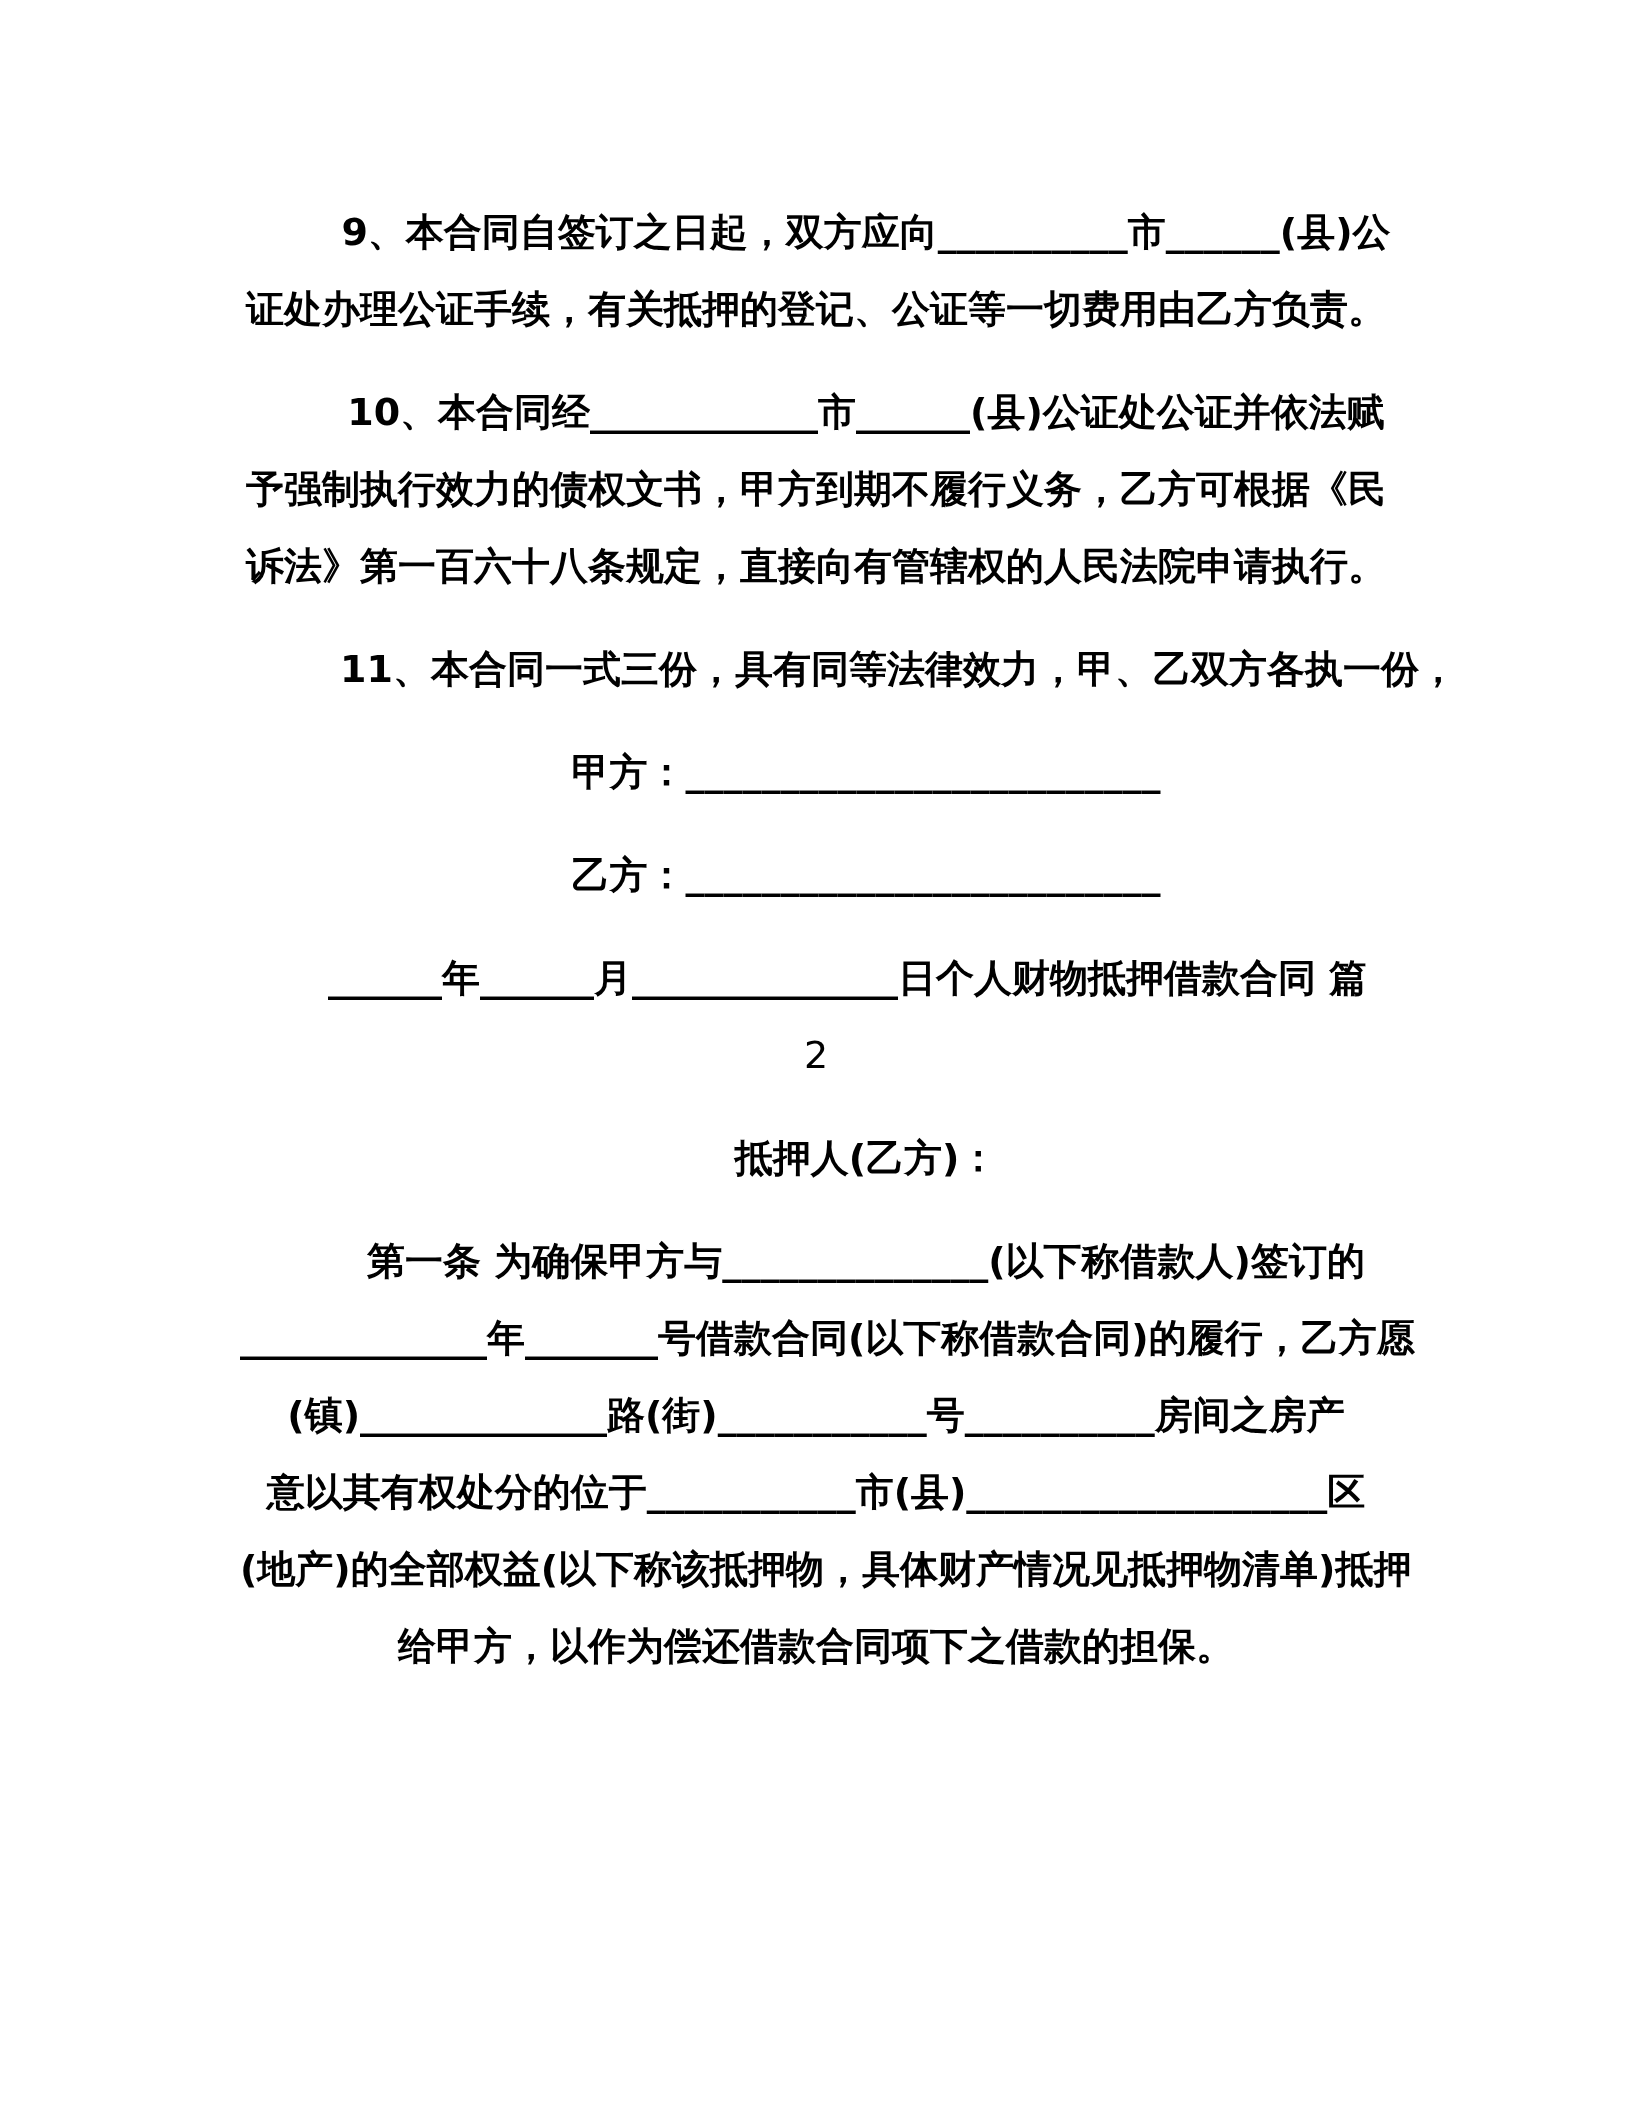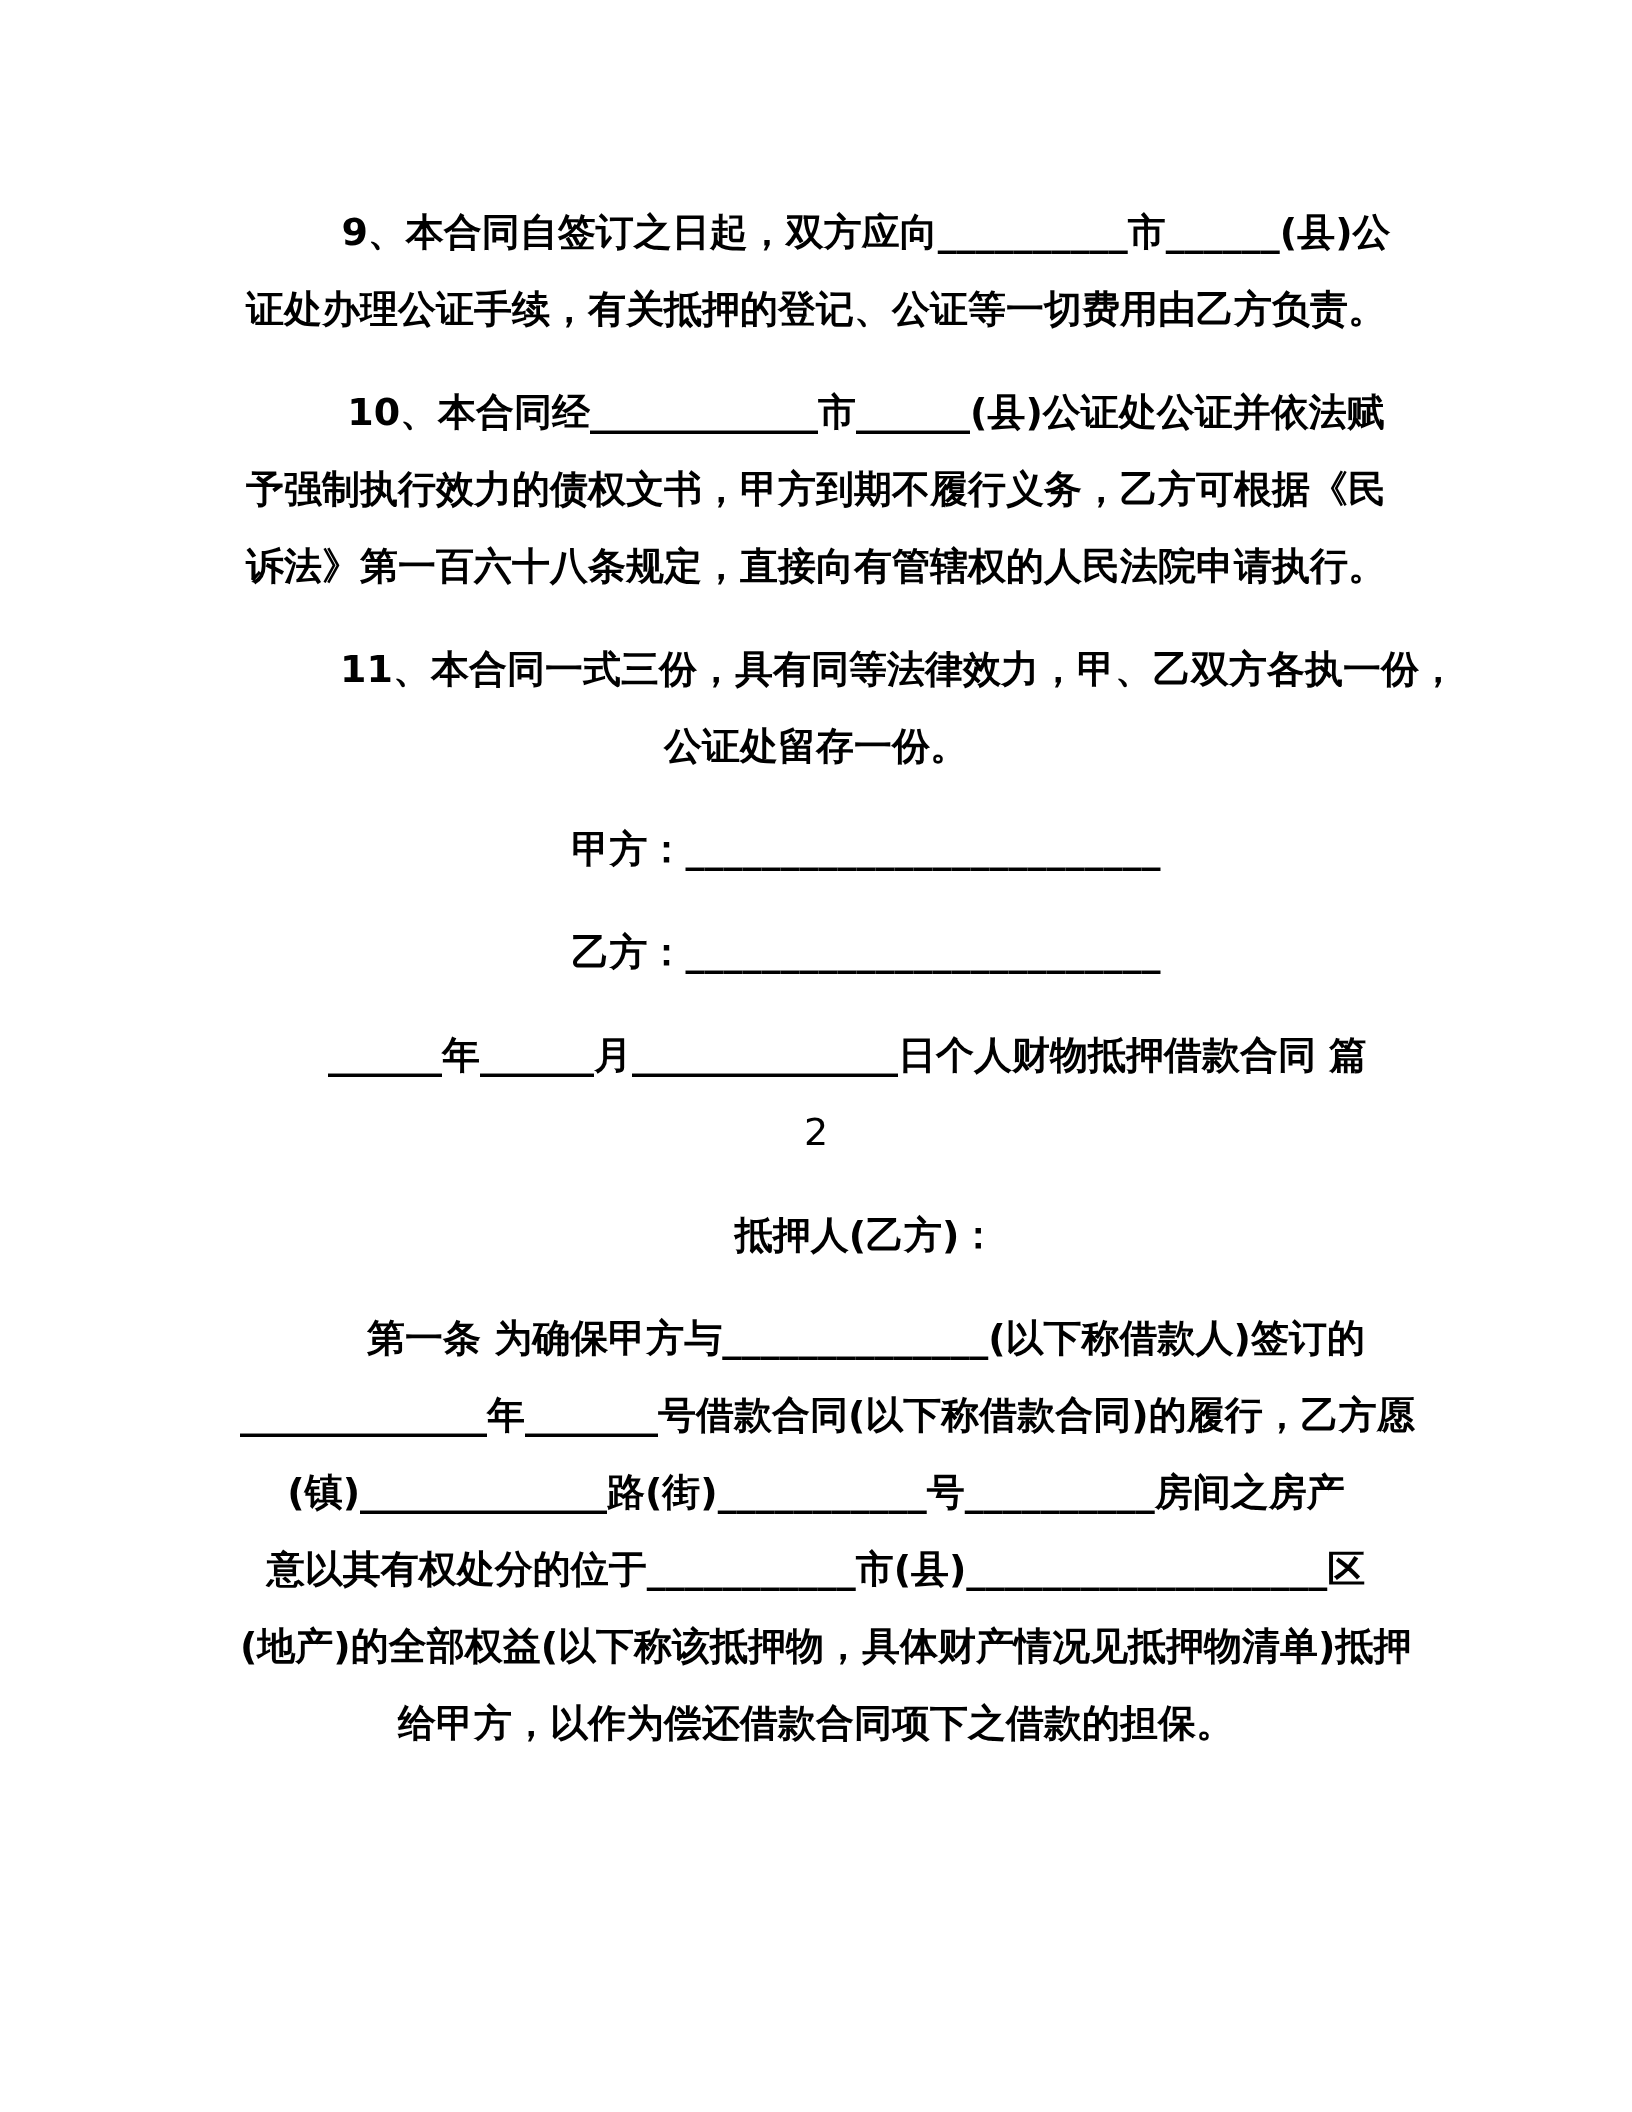--- a/index.html
+++ b/index.html
@@ -35,21 +35,20 @@
 <body>
 
 <div class="page">
   <div id="doc-body">
       <div class="doc-line para-start indent-normal">9、本合同自签订之日起，双方应向__________市______(县)公</div>
       <div class="doc-line">证处办理公证手续，有关抵押的登记、公证等一切费用由乙方负责。</div>
       <div class="doc-line para-start indent-normal">10、本合同经____________市______(县)公证处公证并依法赋</div>
       <div class="doc-line">予强制执行效力的债权文书，甲方到期不履行义务，乙方可根据《民</div>
       <div class="doc-line">诉法》第一百六十八条规定，直接向有管辖权的人民法院申请执行。</div>
       <div class="doc-line para-start indent-normal">11、本合同一式三份，具有同等法律效力，甲、乙双方各执一份，</div>
-      <div class="doc-line">公证处留存一份。</div>
       <div class="doc-line para-start indent-normal">甲方：_________________________</div>
       <div class="doc-line para-start indent-normal">乙方：_________________________</div>
       <div class="doc-line para-start indent-small">______年______月______________日个人财物抵押借款合同 篇</div>
       <div class="doc-line weight-normal">2</div>
       <div class="doc-line para-start indent-normal">抵押人(乙方)：</div>
       <div class="doc-line para-start indent-normal">第一条 为确保甲方与______________(以下称借款人)签订的</div>
       <div class="doc-line">_____________年_______号借款合同(以下称借款合同)的履行，乙方愿</div>
       <div class="doc-line">(镇)_____________路(街)___________号__________房间之房产</div>
       <div class="doc-line">意以其有权处分的位于___________市(县)___________________区</div>
       <div class="doc-line">(地产)的全部权益(以下称该抵押物，具体财产情况见抵押物清单)抵押</div>

